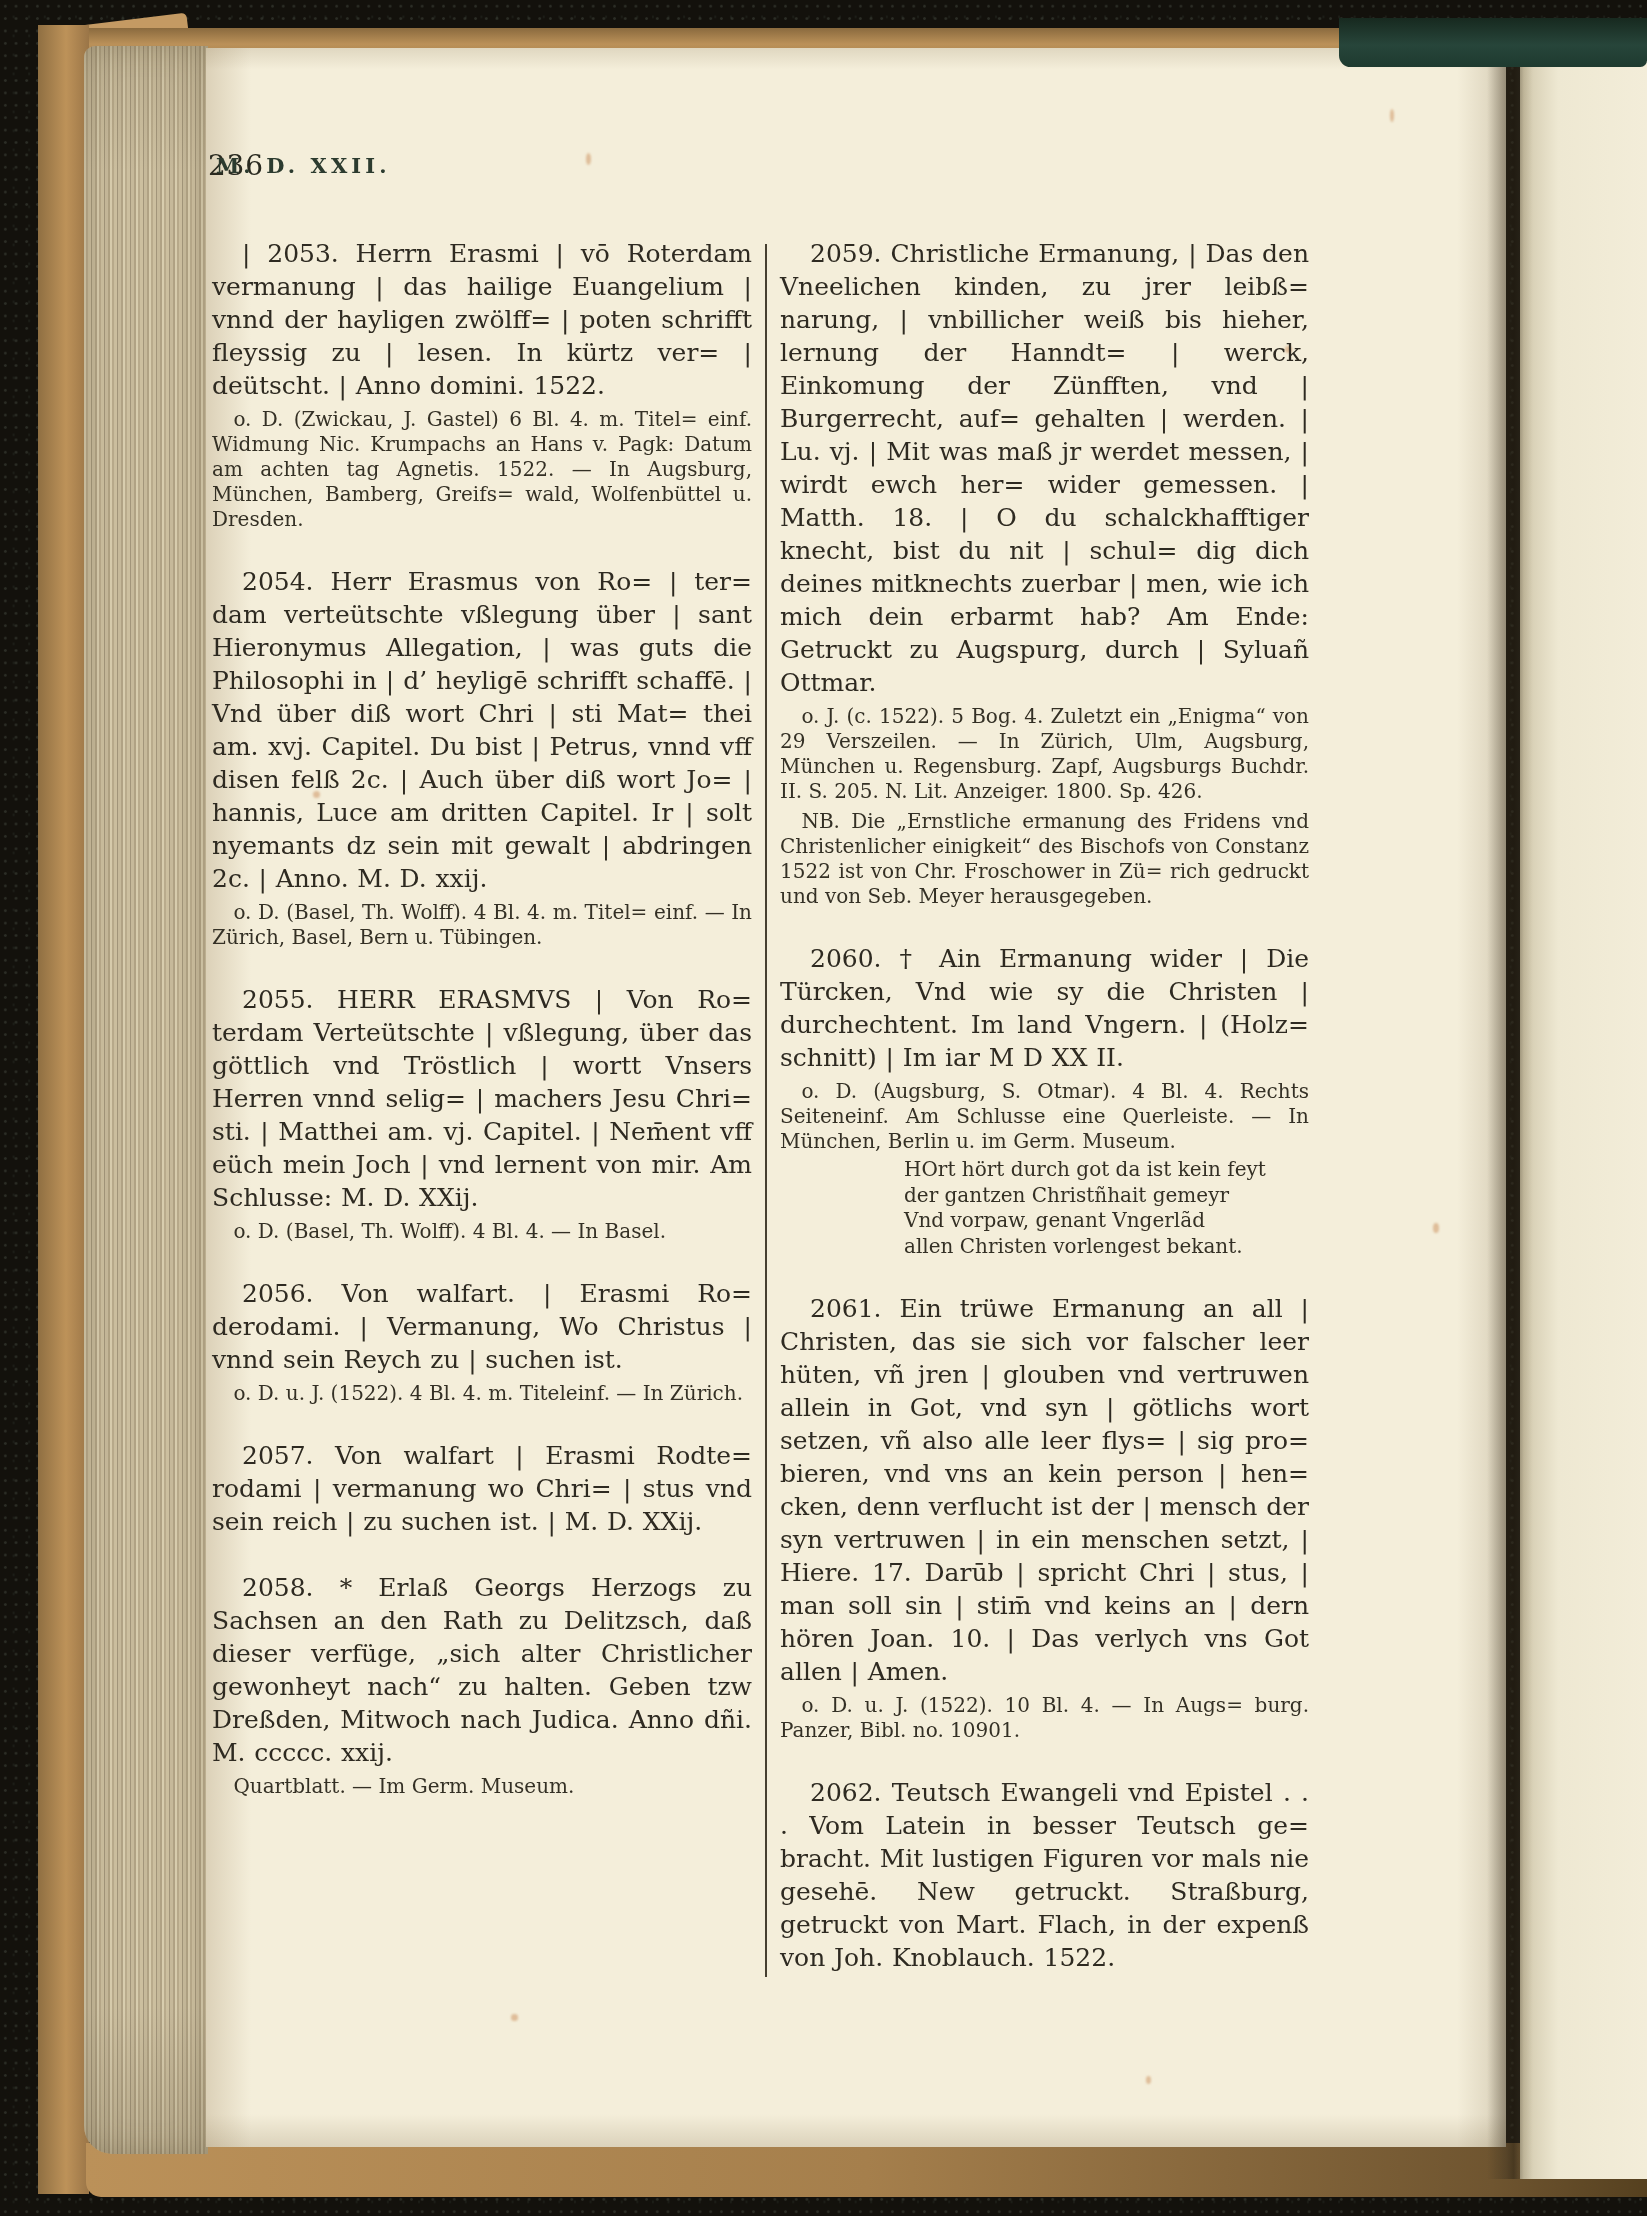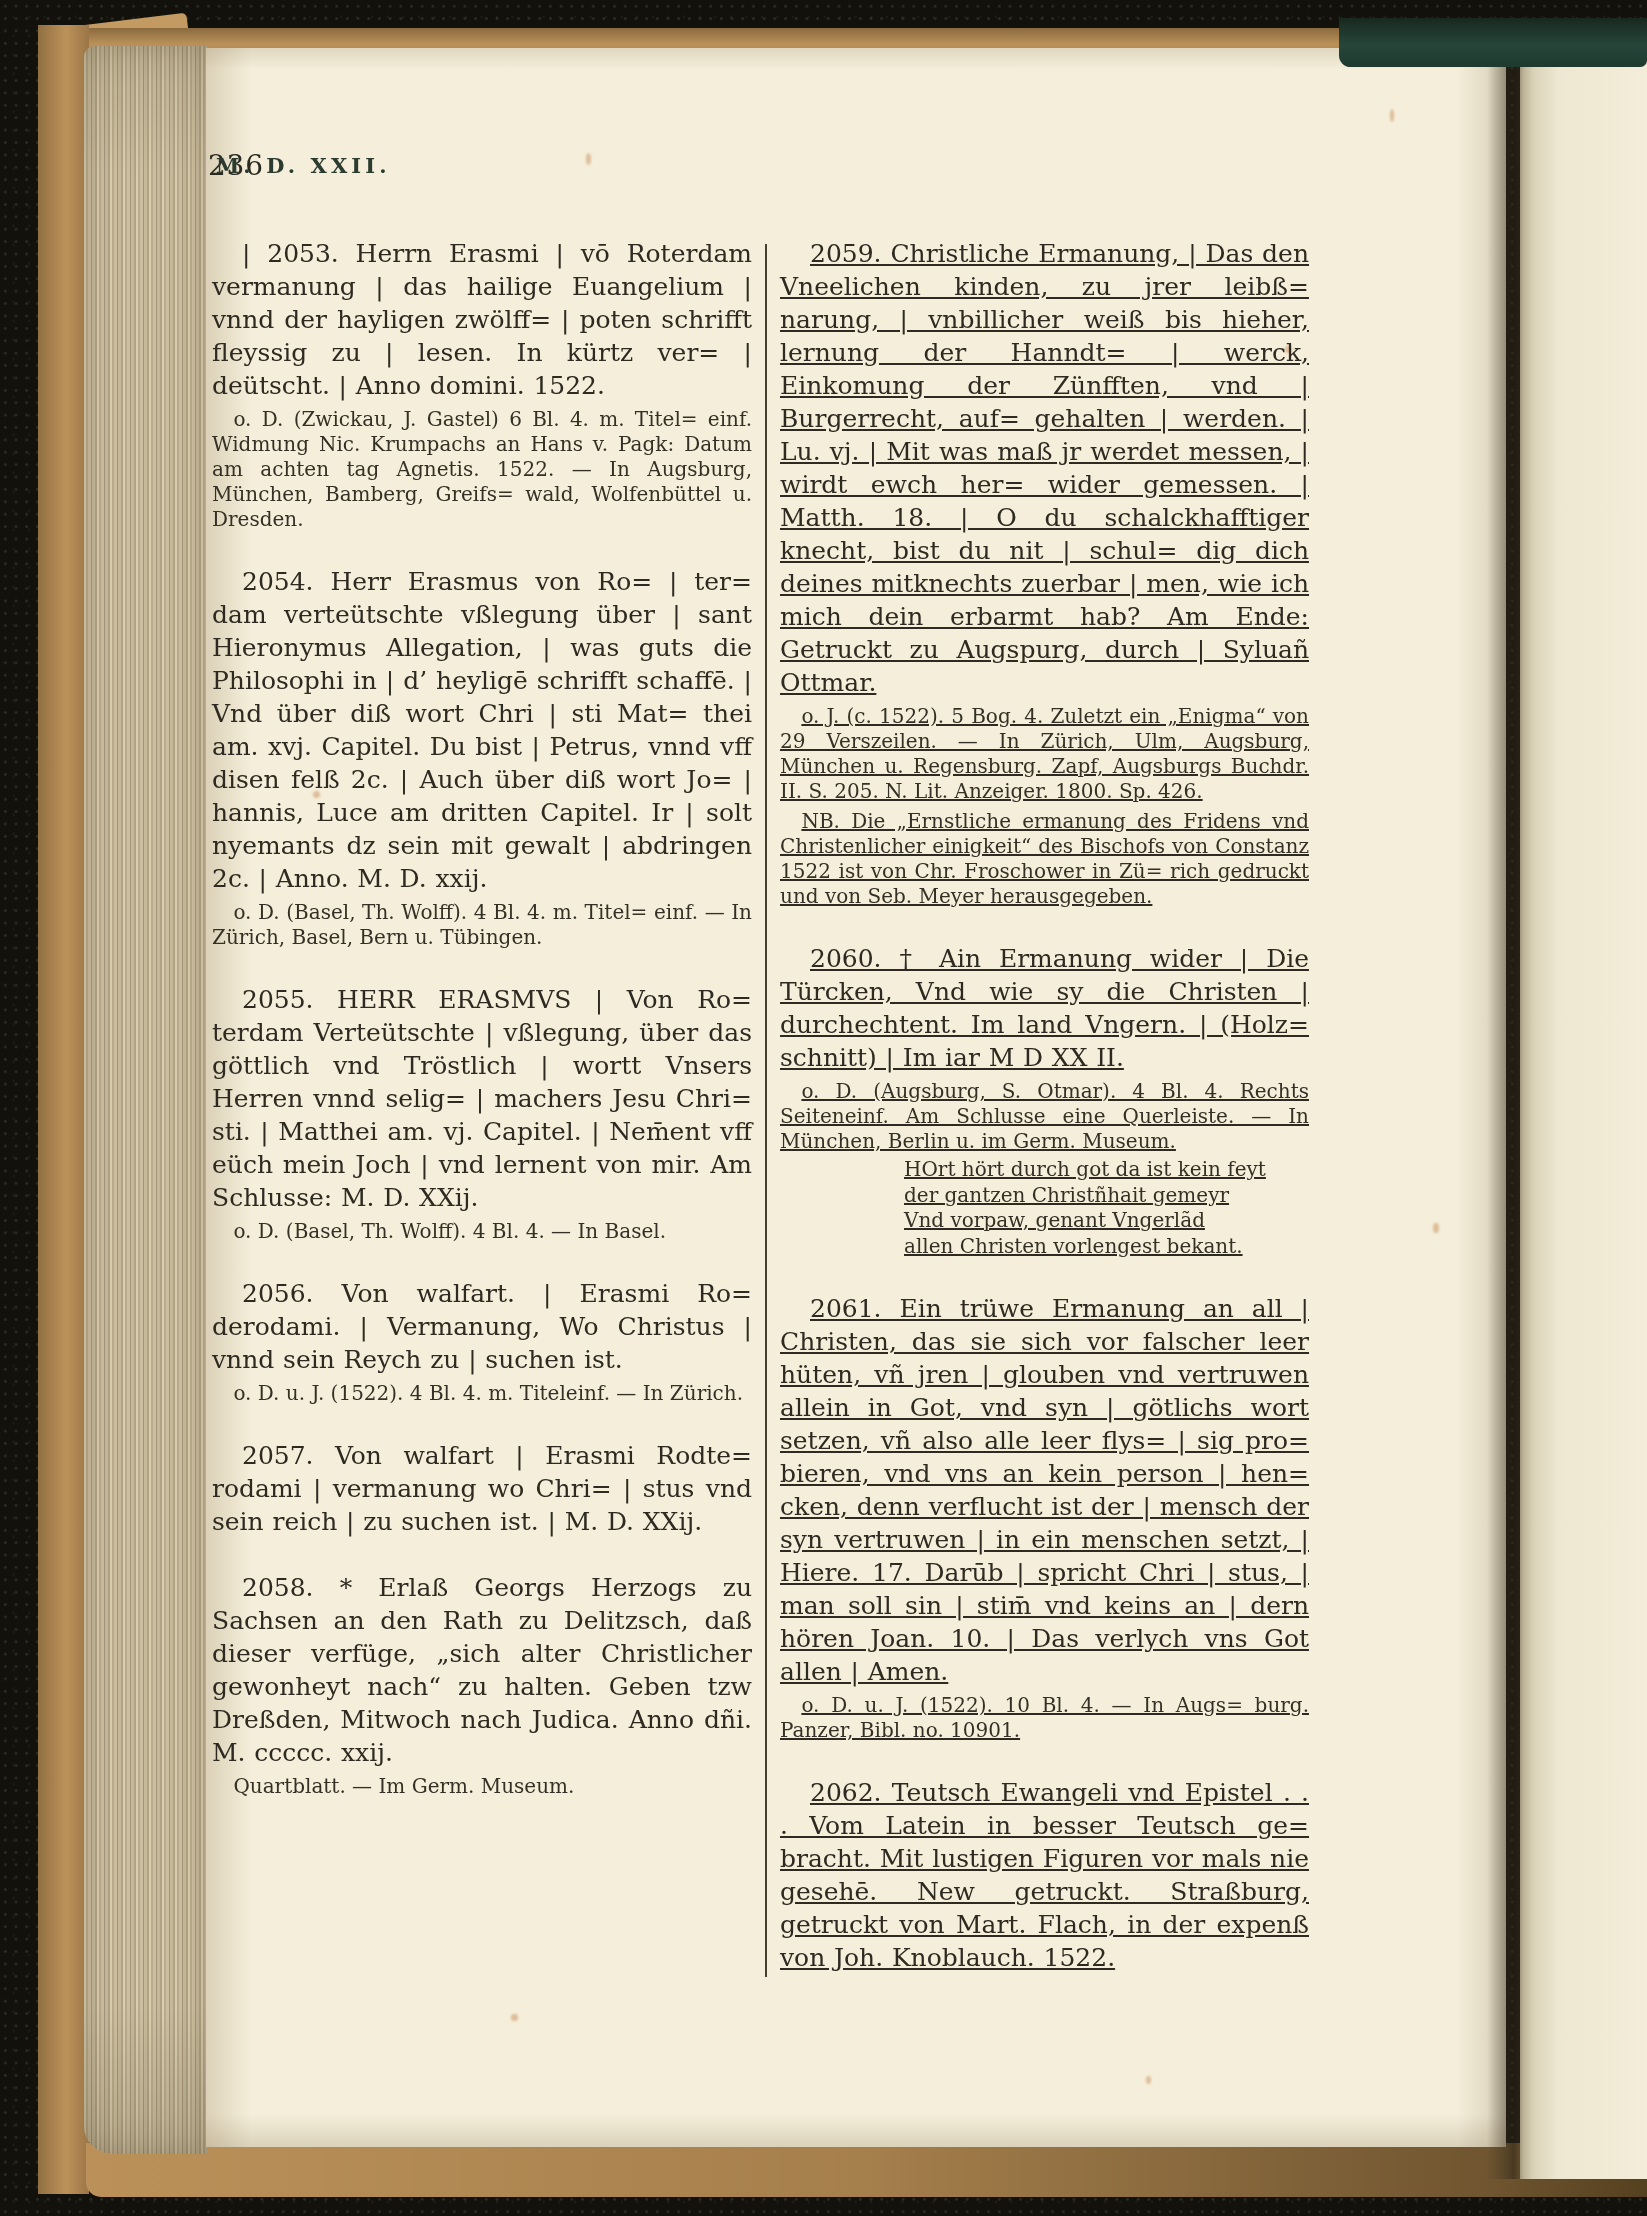--- a/index.html
+++ b/index.html
@@ -75,21 +75,21 @@
   .running-header {
     position:absolute; left:216px; top:155px; width:1092px; text-align:left;
     font-weight:bold; font-size:21px; line-height:1; letter-spacing:4.1px; color:#2c3b2f; z-index:3;
   }
   .text-block {
     position:absolute; left:212px; top:237px; width:1097px;
     display:flex; align-items:flex-start; z-index:3;justify-content:space-between;
   }
   .col { color:#2e2a21; }
   .col-left  { width:540px; }
-  .col-right { width:529px;text-decoration:underline; }
+  .col-right { width:529px; }
   .col-divider { width:1.6px; height:1733px; background:#463f30; margin:6.6px 12.4px 0 12.4px; }
   .entry { margin:0 0 33px 0; }
   .entry:last-child { margin-bottom:0; }
   .entry-text {
     margin:0; font-size:25px; line-height:33px;
     text-align:justify; text-indent:30px; word-spacing:0.8px;
   }
   .entry-note {
     margin:5px 0 0 0; font-size:20px; line-height:25px;
     text-align:justify; text-indent:21.4px; color:#343025;

